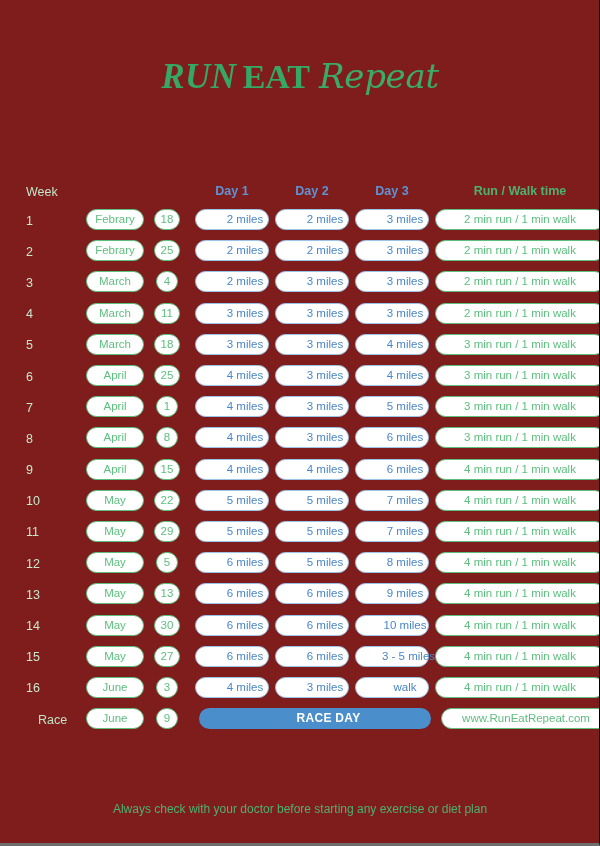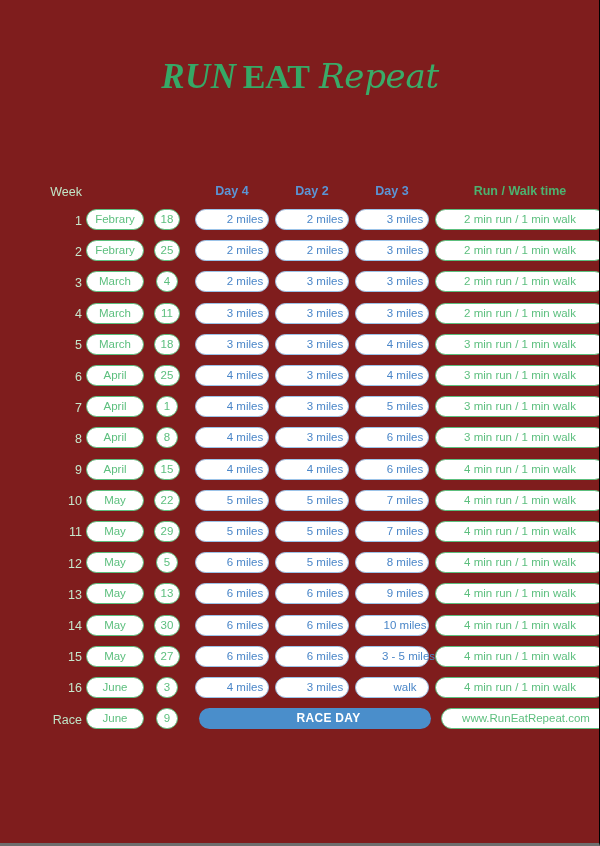--- a/index.html
+++ b/index.html
@@ -67,21 +67,21 @@
   }
   .row {
     display: flex;
     align-items: center;
     height: 31.2px;
   }
   .row.header-row {
     height: 26px;
   }
 
-  .c-week   { width: 56px;  flex: 0 0 56px;  text-align: right; }
+  .c-week   { width: 56px;  flex: 0 0 56px;  text-align: left; }
   .c-month  { width: 66px;  flex: 0 0 66px;  display: flex; justify-content: center; }
   .c-date   { width: 38px;  flex: 0 0 38px;  display: flex; justify-content: center; }
   .c-day    { width: 80px;  flex: 0 0 80px;  display: flex; justify-content: center; }
   .c-gap    { width: 6px;   flex: 0 0 6px; }
   .c-rw     { width: 176px; flex: 0 0 176px; display: flex; justify-content: center; }
 
   .lead { width: 26px; flex: 0 0 26px; }
 
   
   .hdr-week {
@@ -182,21 +182,21 @@
 
     <div class="row header-row">
       <div class="lead"></div>
       <div class="c-week">
         <span class="hdr-week">Week</span>
       </div>
       <div class="c-month"></div>
       <div class="c-date"></div>
       <div class="c-gap"></div>
       <div class="c-day">
-        <span class="hdr-day">Day 4</span>
+        <span class="hdr-day">Day 1</span>
       </div>
       <div class="c-day">
         <span class="hdr-day">Day 2</span>
       </div>
       <div class="c-day">
         <span class="hdr-day">Day 3</span>
       </div>
       <div class="c-rw">
         <span class="hdr-rw">Run / Walk time</span>
       </div>
@@ -588,14 +588,15 @@
       <div class="c-raceday">
         <div class="raceday" style="width:232px;">RACE DAY</div>
       </div>
       <div class="c-rw">
         <div class="pill pill-green pill-url">www.RunEatRepeat.com</div>
       </div>
     </div>
 
   </div>
 
+  <div class="footer">Always check with your doctor before starting any exercise or diet plan</div>
 
 </div>
 
 </body></html>

